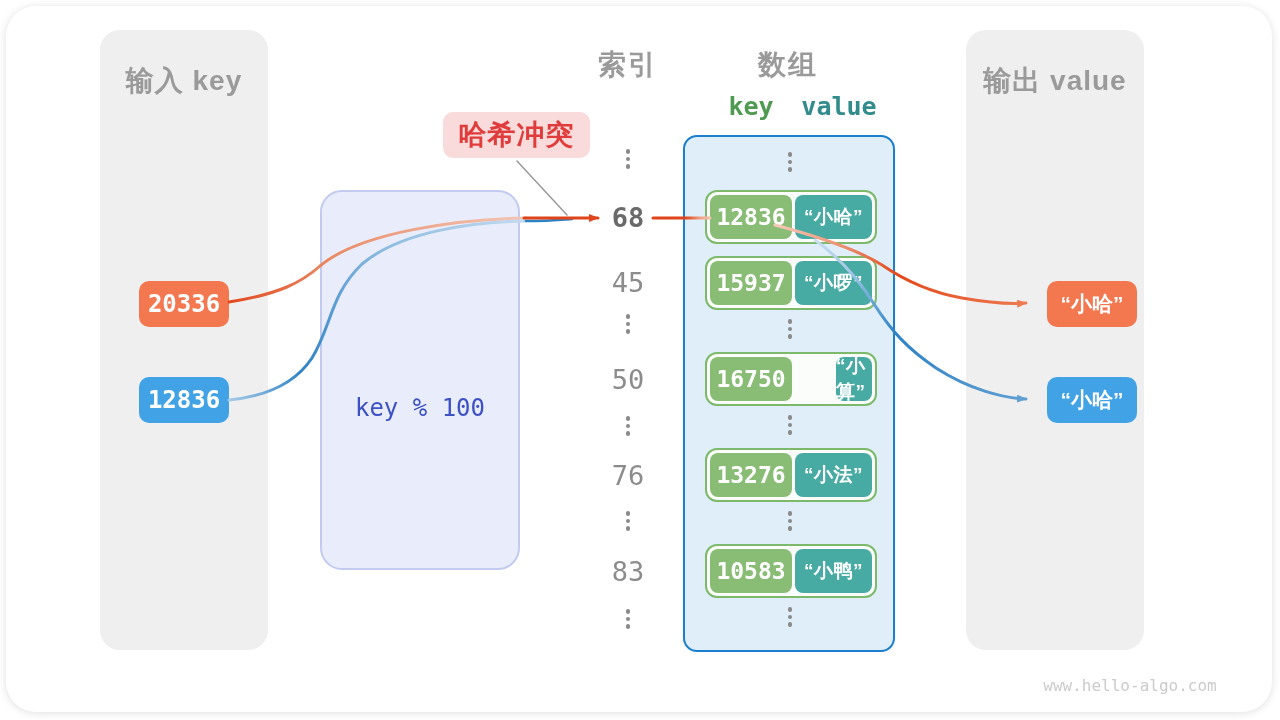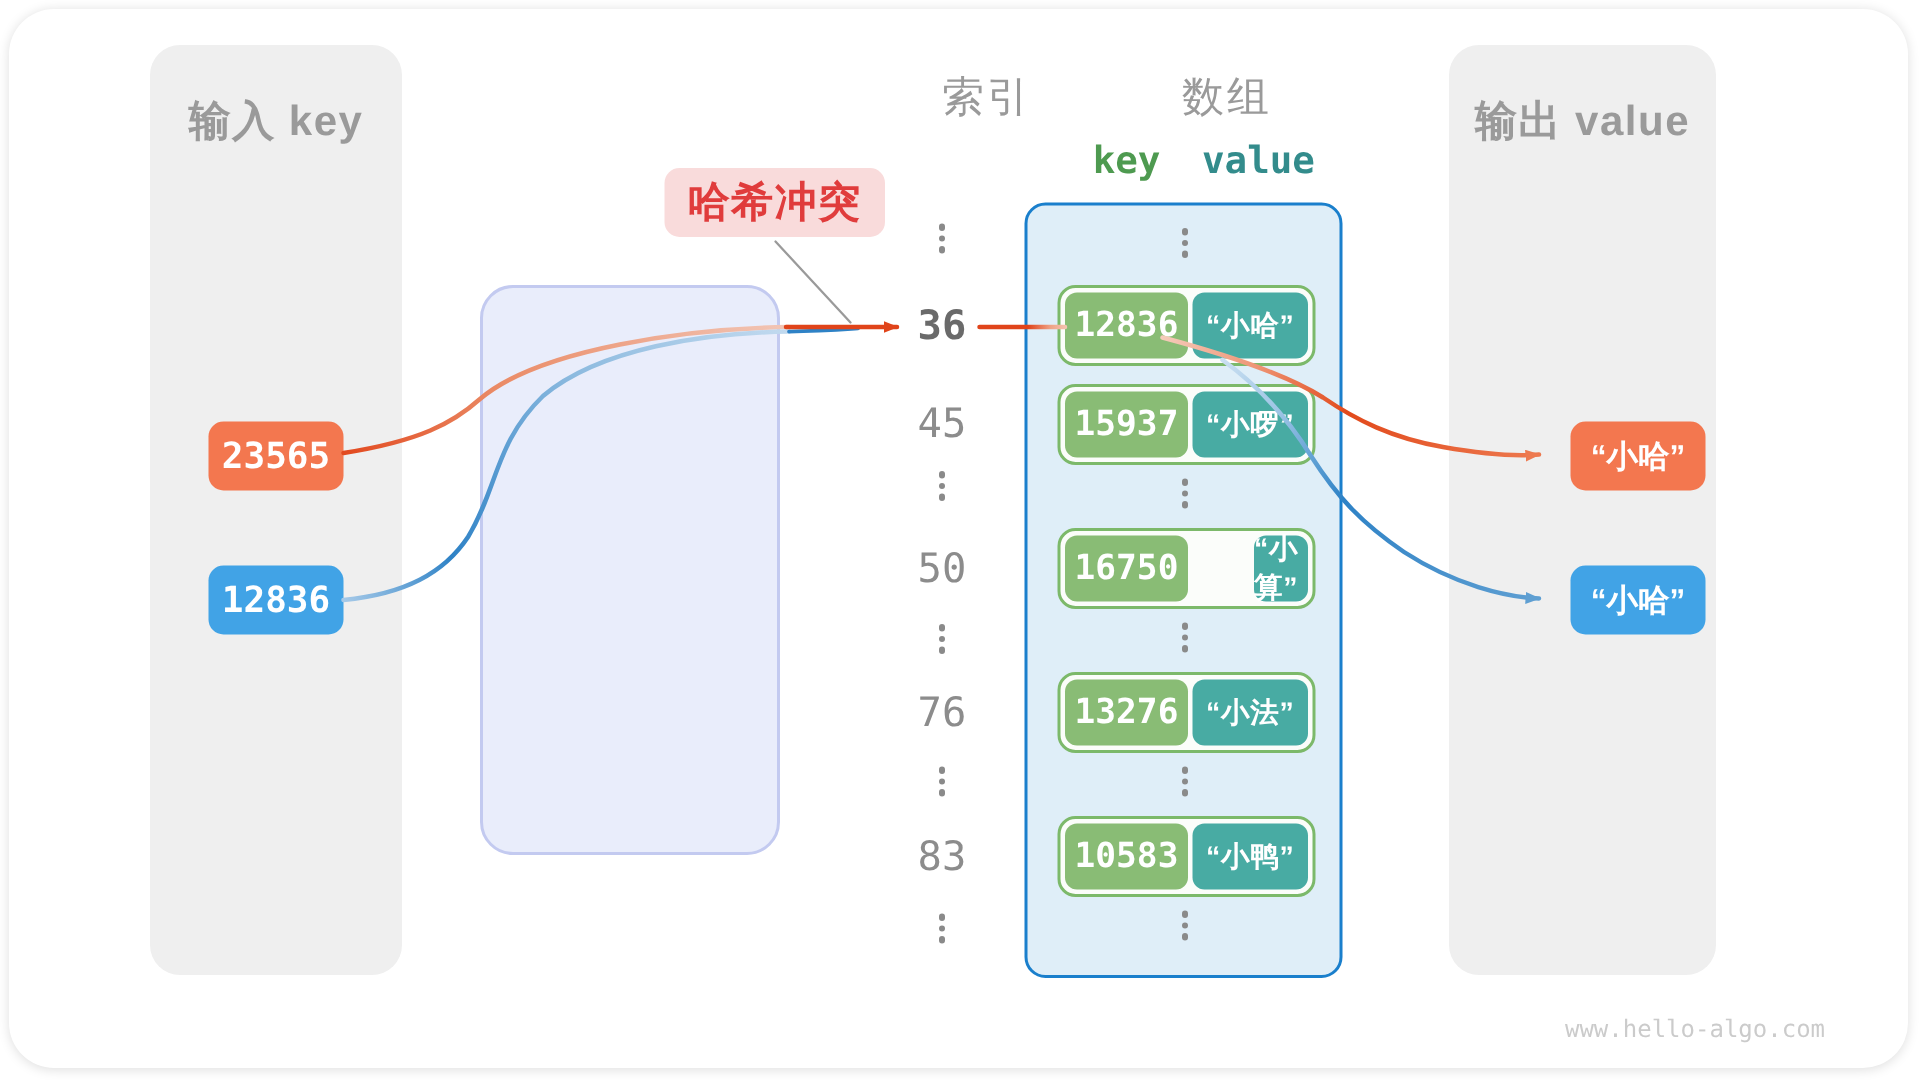--- a/index.html
+++ b/index.html
@@ -20,22 +20,22 @@
   }
   .side-col.left{left:100px;width:168px;}
   .side-col.right{left:966px;width:178px;}
   .col-title{
     margin-top:32px;text-align:center;
     font-size:28px;font-weight:bold;color:#9A9A9A;letter-spacing:1px;
     white-space:nowrap;
   }
   
   .mid-title{
-    position:absolute;top:46px;width:120px;text-align:right;
-    font-size:28px;font-weight:normal;color:#9A9A9A;z-index:1;letter-spacing:2px;
+    position:absolute;top:46px;width:120px;text-align:center;
+    font-size:28px;font-weight:bold;color:#9A9A9A;z-index:1;letter-spacing:2px;
   }
   #idx-title{left:568px;}
   #arr-title{left:728px;}
   .kv-header{
     position:absolute;top:92px;z-index:1;
     font-family:"DejaVu Sans Mono", monospace;font-size:25px;font-weight:600;
     text-align:center;
   }
   #kv-key{left:722px;width:58px;color:#4E9A50;}
   #kv-value{left:793px;width:92px;color:#338C8C;}
@@ -122,34 +122,35 @@
 <div class="side-col right">
   <div class="col-title">输出 value</div>
 </div>
 
 <div class="mid-title" id="idx-title">索引</div>
 <div class="mid-title" id="arr-title">数组</div>
 <div class="kv-header" id="kv-key">key</div>
 <div class="kv-header" id="kv-value">value</div>
 
 <div class="hash-box">
-</div>
-
-<div class="chip num orange" style="left:139px;top:281px;">23565</div>
+  <div class="hash-formula">key % 100</div>
+</div>
+
+<div class="chip num orange" style="left:139px;top:281px;">20336</div>
 <div class="chip num blue" style="left:139px;top:377px;">12836</div>
 
 <div class="chip str orange" style="left:1047px;top:281px;">“小哈”</div>
 <div class="chip str blue" style="left:1047px;top:377px;">“小哈”</div>
 
 <div class="vdots" style="left:624px;top:149px;">
     <i></i>
     <i></i>
     <i></i>
   </div>
-<div class="idx-val hot" style="top:201px;">36</div>
+<div class="idx-val hot" style="top:201px;">68</div>
 <div class="idx-val" style="top:266px;">45</div>
 <div class="vdots" style="left:624px;top:314px;">
     <i></i>
     <i></i>
     <i></i>
   </div>
 <div class="idx-val" style="top:363px;">50</div>
 <div class="vdots" style="left:624px;top:416px;">
     <i></i>
     <i></i>

